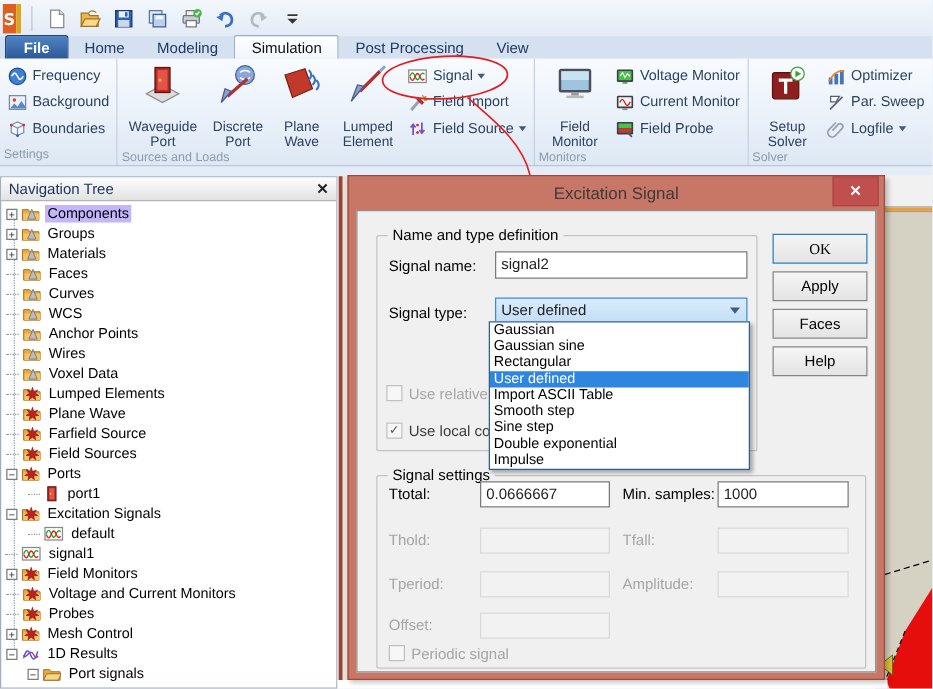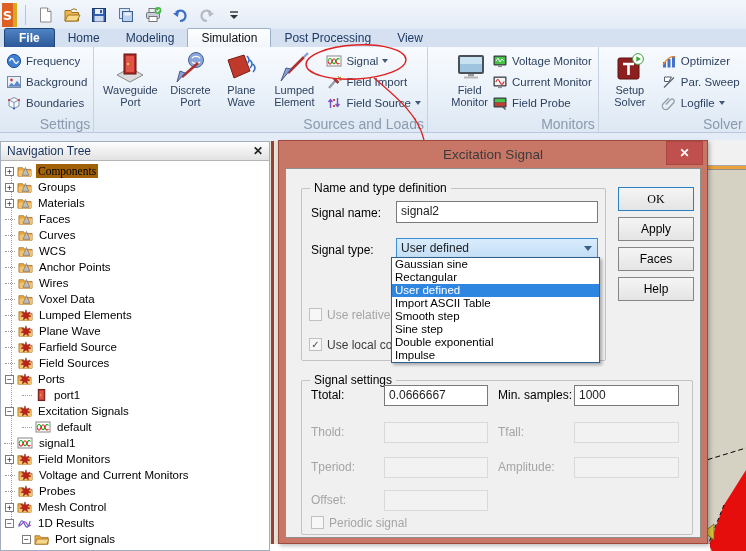--- a/index.html
+++ b/index.html
@@ -16,39 +16,39 @@
   
   .tabs{position:absolute;left:0;top:29px;width:746px;height:18px;background:#d5e1f1;display:flex;align-items:flex-end;padding-left:4px;box-sizing:border-box;}
   .tab{height:18px;line-height:18px;padding:0 13px;color:#1e3a63;font-size:12px;}
   .tab.file{background:linear-gradient(#4f83c3,#2c5899);color:#fff;border-radius:3px 3px 0 0;border:1px solid #1f4478;border-bottom:none;font-weight:bold;padding:0 14px;}
   .tab.active{background:linear-gradient(#fdfeff,#f2f6fb);border:1px solid #9cb0ca;border-bottom:none;border-radius:2px 2px 0 0;color:#111;}
 
   
   .ribbon{position:absolute;left:0;top:47px;width:746px;height:86px;background:linear-gradient(180deg,#f8fbfe 0%,#eef4fb 40%,#dde8f4 100%);border-bottom:1px solid #b9c8dc;display:flex;box-sizing:border-box;color:#2d4260;}
   .rgroup{display:flex;flex-direction:column;border-right:1px solid #c6d2e2;padding:2px 3px 0 3px;box-sizing:border-box;}
   .rcontent{flex:1;display:flex;align-items:flex-start;}
-  .glabel{height:15px;line-height:14px;text-align:right;color:#8b9aae;font-size:14px;}
+  .glabel{height:15px;line-height:14px;text-align:left;color:#8b9aae;font-size:10px;}
   .rstack{display:flex;flex-direction:column;padding-top:1px;}
   .sbtn{height:21px;display:flex;align-items:center;gap:4px;padding:0 3px;white-space:nowrap;font-size:11.5px;border-radius:2px;}
   .bbtn{display:flex;flex-direction:column;align-items:center;margin:0 1px;padding-top:2px;}
-  .bbtn .blabel{font-size:11px;line-height:11.5px;text-align:center;margin-top:2px;white-space:pre-line;}
+  .bbtn .blabel{font-size:11px;line-height:11.5px;text-align:center;margin-top:14px;white-space:pre-line;}
   .chev{width:0;height:0;border:3px solid transparent;border-top:4px solid #44597a;margin-top:3px;}
 
   
   .navpanel{position:absolute;left:0;top:141px;width:270px;height:410px;background:#fff;border:1px solid #a2aebe;box-sizing:border-box;}
   .navhdr{height:18px;background:linear-gradient(#fdfdfd,#e2e2e2);border-bottom:1px solid #b4b4b4;display:flex;align-items:center;padding:0 6px;color:#17335e;font-size:12px;}
   .navhdr .x{margin-left:auto;font-size:12px;color:#222;font-weight:bold;line-height:12px;}
   .treebody{position:relative;height:390px;overflow:hidden;font-size:11.5px;color:#000;}
   .vguide{position:absolute;left:10px;top:10px;border-left:1px dotted #9a9a9a;}
   .trow{position:absolute;left:0;height:16px;display:flex;align-items:center;white-space:nowrap;}
   .exp{width:9px;height:9px;border:1px solid #7c7c7c;background:#fff;box-sizing:border-box;font:8px/7px "DejaVu Sans Mono",monospace;text-align:center;color:#333;margin-right:3px;flex:none;}
   .stub{width:10px;border-top:1px dotted #9a9a9a;margin-right:3px;flex:none;}
   .ticon{margin-right:4px;flex:none;}
   .tlabel{padding:0 2px;line-height:14px;}
-  .tlabel.sel{background:#a16207;font-family:Liberation Serif, serif;}
+  .tlabel.sel{background:#c4b5fd;}
 
   
   .rightws{position:absolute;left:700px;top:140px;width:46px;height:411px;background:#f1f1f1;}
   .rightws .stripe1{position:absolute;left:0;top:25px;width:46px;height:1px;background:#a8a8a8;}
   .rightws .stripe2{position:absolute;left:0;top:26px;width:46px;height:3px;background:#e8a33c;}
   .rightws .stripe3{position:absolute;left:0;top:29px;width:46px;height:1px;background:#8f8f8f;}
   .rightws .tan{position:absolute;left:0;top:30px;width:46px;height:381px;background:#d6d2c3;}
   .maroonbar{position:absolute;left:270px;top:141px;width:8px;height:403px;background:#e6e2d6;}
   .maroonbar:before{content:"";position:absolute;left:1px;top:0;width:3px;height:100%;background:#96423a;}
   .whitestrip{position:absolute;left:270px;top:544px;width:440px;height:7px;background:#fff;}
@@ -277,21 +277,21 @@
               </span>
               <span>Field Source</span>
               <span class="chev"></span>
             </div>
           </div>
         </div>
         <div class="glabel">Sources and Loads</div>
       </div>
       <div class="rgroup">
         <div class="rcontent">
-          <div class="bbtn" style="width: 56px; align-items: flex-end;">
+          <div class="bbtn" style="width: 56px;">
             <span>
               <svg width="34" height="32" viewBox="0 0 34 32">
                 <rect x="4" y="4" width="26" height="19" rx="2" fill="#4a5058"></rect>
                 <rect x="6" y="6" width="22" height="15" fill="#9ec4e0"></rect>
                 <rect x="6" y="6" width="22" height="7" fill="#c9e2f2"></rect>
                 <rect x="14" y="23" width="6" height="2.5" fill="#9a9a9a"></rect>
                 <rect x="10" y="25.5" width="14" height="2" fill="#b8b8b8"></rect>
               </svg>
             </span>
             <div class="blabel">Field
@@ -723,20 +723,21 @@
       <div class="cblabel" style="left:43px;top:347px">Periodic signal</div>
 
       <div id="dlgbuttons">
           <div class="dbtn def" style="top: 18px;">OK</div>
           <div class="dbtn" style="top: 48px;">Apply</div>
           <div class="dbtn" style="top: 78px;">Faces</div>
           <div class="dbtn" style="top: 108px;">Help</div>
         </div>
 
       <div class="ddlist" id="ddlist">
+          <div class="dditem">Gaussian</div>
           <div class="dditem">Gaussian sine</div>
           <div class="dditem">Rectangular</div>
           <div class="dditem sel">User defined</div>
           <div class="dditem">Import ASCII Table</div>
           <div class="dditem">Smooth step</div>
           <div class="dditem">Sine step</div>
           <div class="dditem">Double exponential</div>
           <div class="dditem">Impulse</div>
         </div>
     </div>

